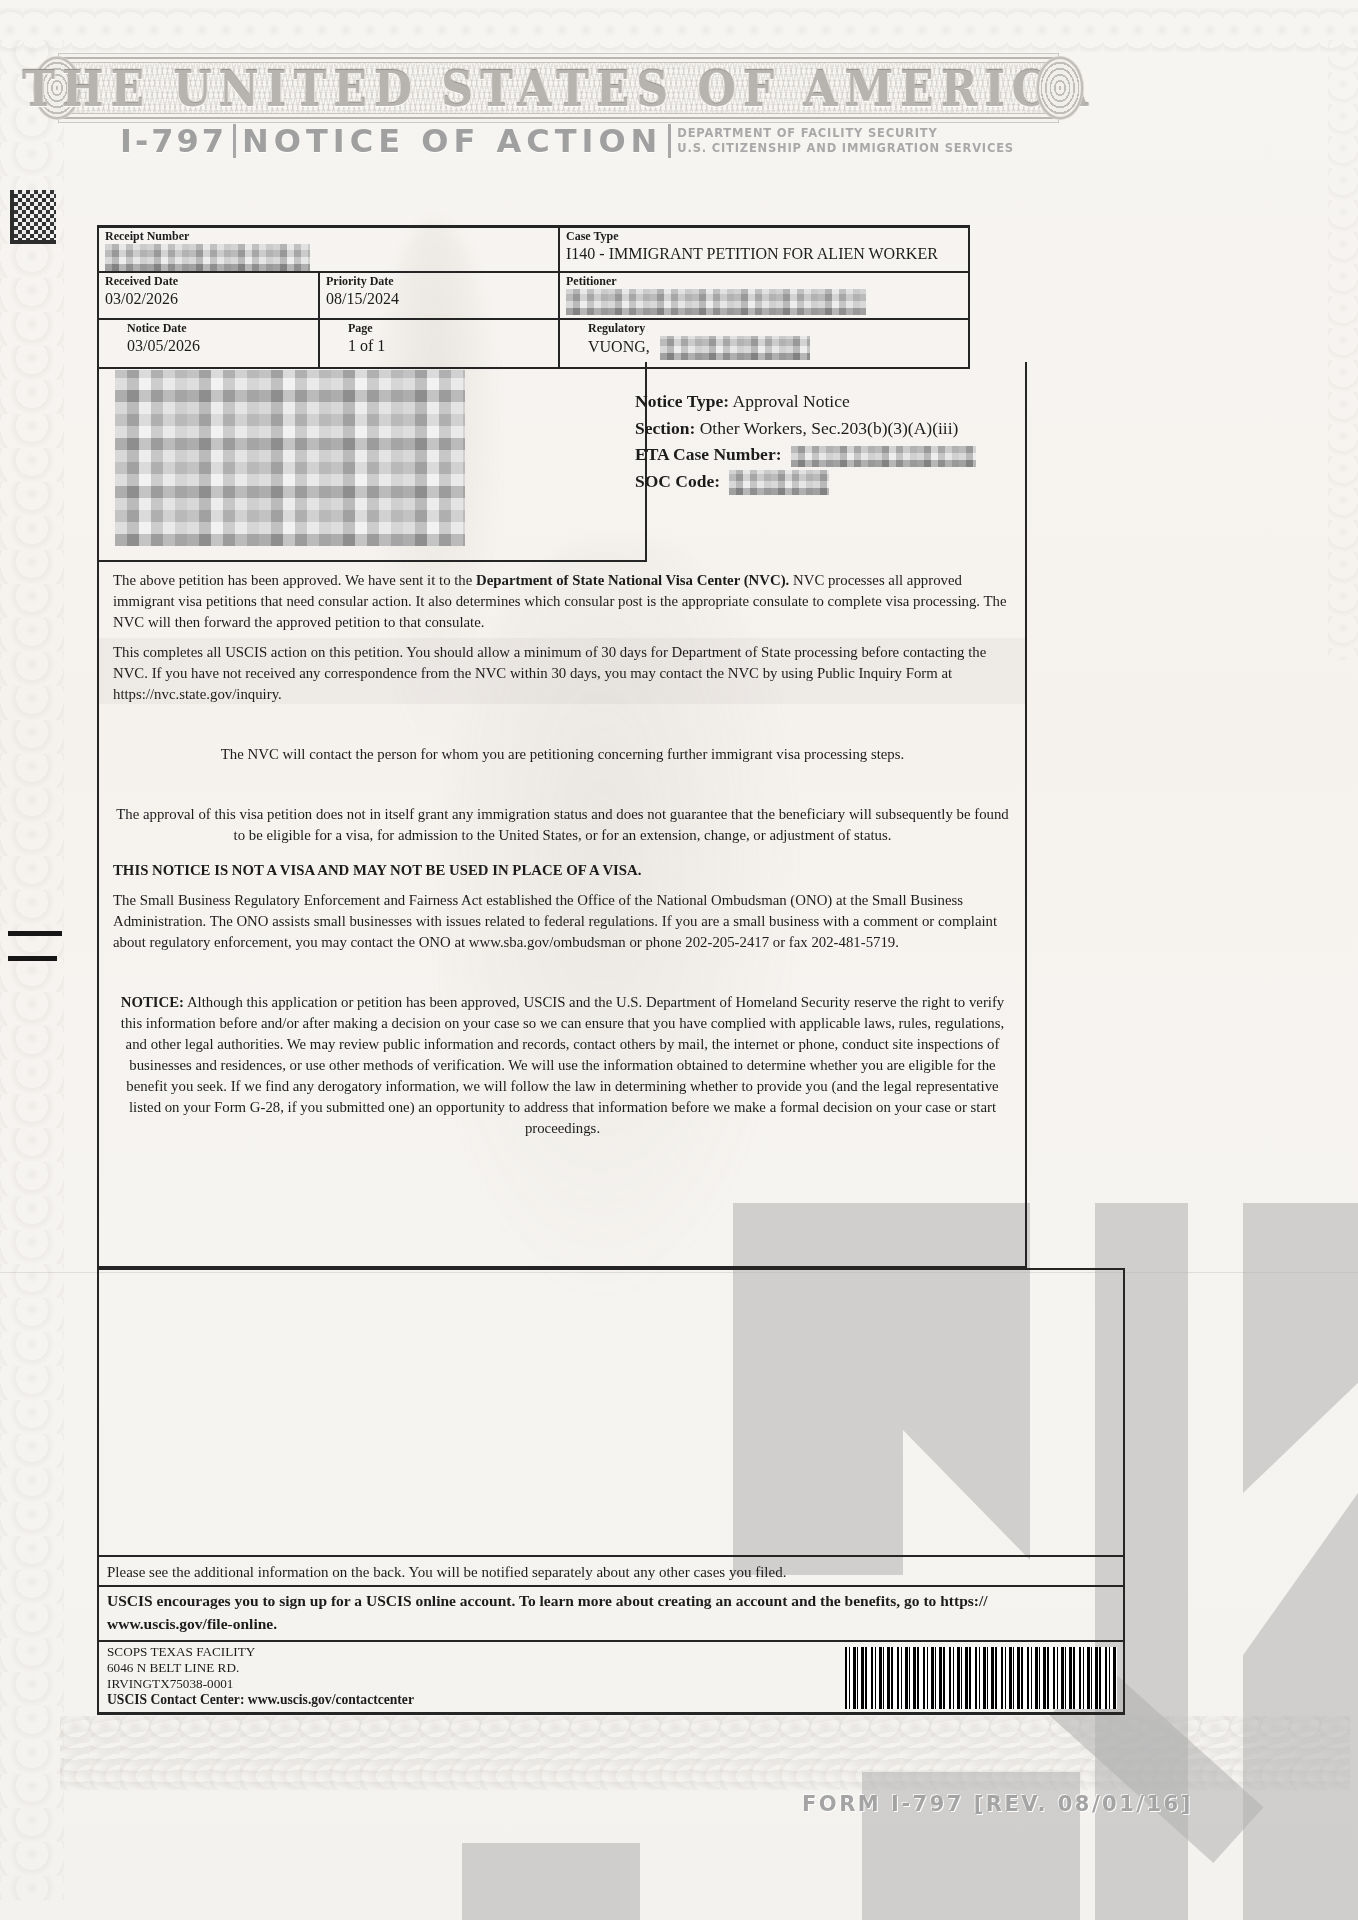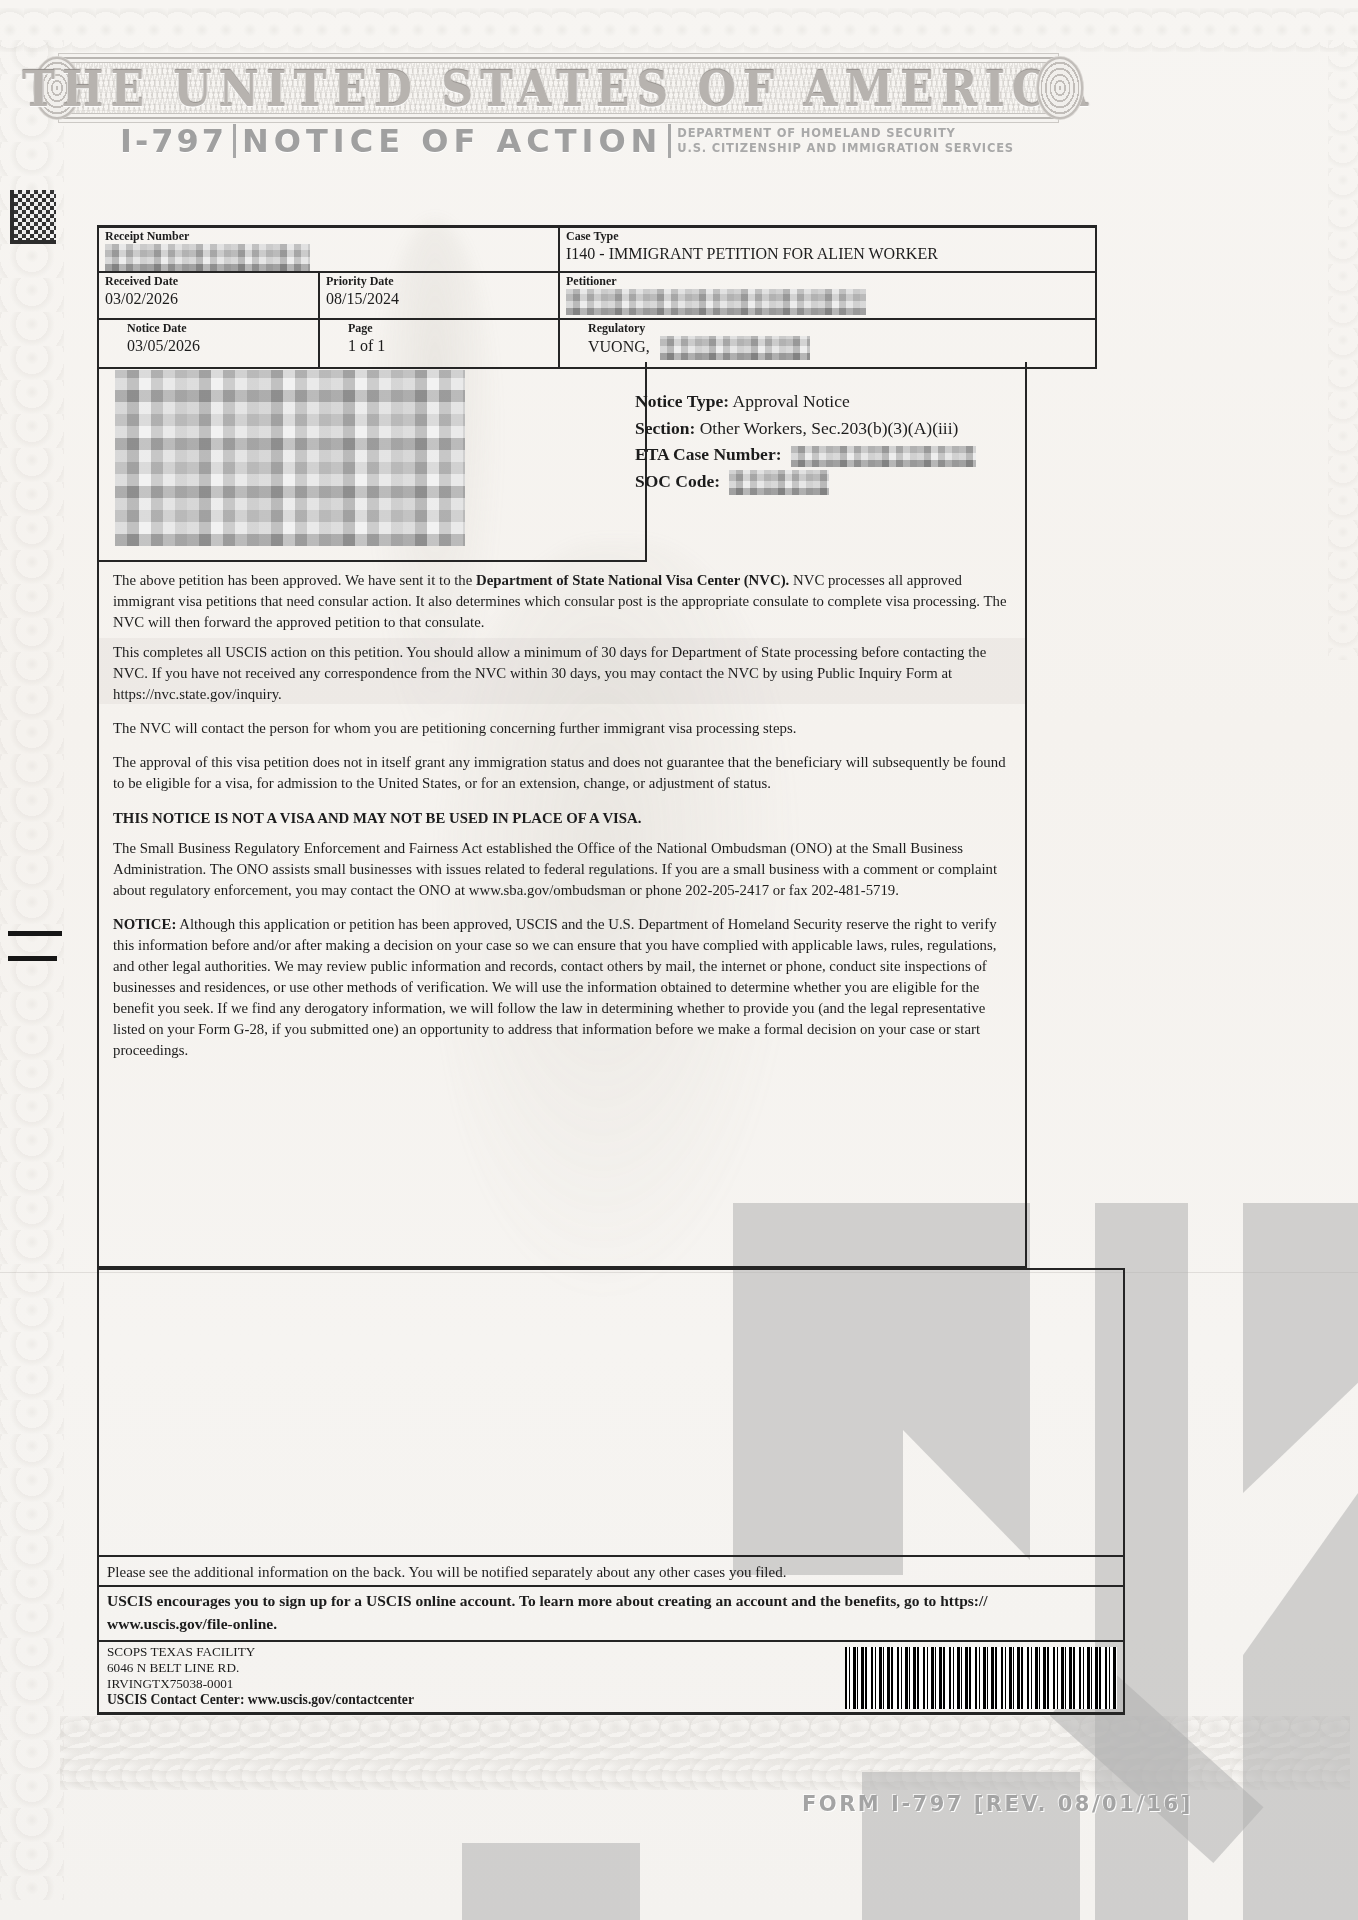--- a/index.html
+++ b/index.html
@@ -60,35 +60,35 @@
     border-left:4px solid #2d2d2d; border-bottom:4px solid #2d2d2d;
     background:
       repeating-conic-gradient(rgba(40,40,40,.92) 0% 25%, rgba(244,244,244,.9) 0% 50%) 0 0/8px 8px,
       repeating-conic-gradient(rgba(40,40,40,.55) 0% 25%, transparent 0% 50%) 3px 2px/12px 12px; }
   
   .regmark { position:absolute; left:8px; height:5px; background:#161616; }
   .regmark.m1 { top:931px; width:54px; }
   .regmark.m2 { top:956px; width:49px; }
   
   .box { position:absolute; background:transparent; }
-  .receipt-table { left:97px; top:225px; width:1000px; border:2px solid #252525; border-top-width:3px;
+  .receipt-table { left:97px; top:225px; width:873px; border:2px solid #252525; border-top-width:3px;
     display:grid; grid-template-columns:221px 240px 1fr; grid-template-rows:45px 47px 47px; }
   .cell { border-right:2px solid #252525; border-bottom:2px solid #252525; padding:2px 6px; overflow:hidden; }
   .cell.last { border-right:none; } .cell.bottomrow { border-bottom:none;padding-left:28px; }
   .cell .lab { font-size:12px; font-weight:bold; line-height:1.15; }
   .cell .val { font-size:16px; line-height:1.2; white-space:nowrap; }
   .span2 { grid-column:1 / 3; }
   
   .mid-box { left:97px; top:362px; width:930px; height:906px; border:2px solid #252525; border-top:none; }
   .addr-window { position:absolute; left:0; top:0; width:548px; height:200px; border-right:2px solid #252525; border-bottom:2px solid #252525; }
   .notice-info { position:absolute; left:536px; top:26px; width:368px; font-size:17.5px; line-height:1.52; }
   .notice-info .line { white-space:nowrap; }
   .body-text { position:absolute; left:0; top:200px; width:100%; padding:8px 13px 0 14px; font-size:14.8px; line-height:1.42; }
   .body-text p { margin-bottom:9px; }
-  .gap-lg { margin-top:13px; }
+  .gap-lg { margin-top:39px;text-align:center; }
   .center-bold { text-align:left; font-weight:bold; margin:14px 0 12px 0; }
   .scan-band { position:absolute; left:0; top:276px; width:100%; height:66px; background:rgba(90,85,80,.05); pointer-events:none; }
   
   .bottom-box { left:97px; top:1268px; width:1028px; height:447px; border:2px solid #252525; border-bottom-width:3px;
     display:flex; flex-direction:column; }
   .spacer-area { flex:1 1 auto; }
   .row-backinfo { border-top:2px solid #252525; padding:7px 8px 4px 8px; font-size:15px; }
   .row-online { border-top:2px solid #252525; padding:3px 8px 5px 8px; font-size:15.5px; font-weight:bold; line-height:1.45; }
   .row-address { border-top:2px solid #252525; position:relative; padding:3px 8px; font-size:13.2px; line-height:1.02; flex:0 0 auto; height:72px; }
   .row-address .aline { margin-bottom:2.5px; white-space:nowrap; }
@@ -155,21 +155,21 @@
       <div class="banner-text">THE UNITED STATES OF AMERICA</div>
       <div class="rosette r"></div>
     </div>
 
     <div class="subheader">
       <span class="form-code">I-797</span>
       <span class="vbar"></span>
       <span class="form-title">NOTICE OF ACTION</span>
       <span class="vbar"></span>
       <span class="agency">
-        <span>DEPARTMENT OF HOMELAND SECURITY</span><br>
+        <span>DEPARTMENT OF FACILITY SECURITY</span><br>
         <span>U.S. CITIZENSHIP AND IMMIGRATION SERVICES</span>
       </span>
     </div>
 
     <div class="dmatrix"></div>
 
     <div class="regmark m1"></div>
     <div class="regmark m2"></div>
 
     <div class="box receipt-table">

